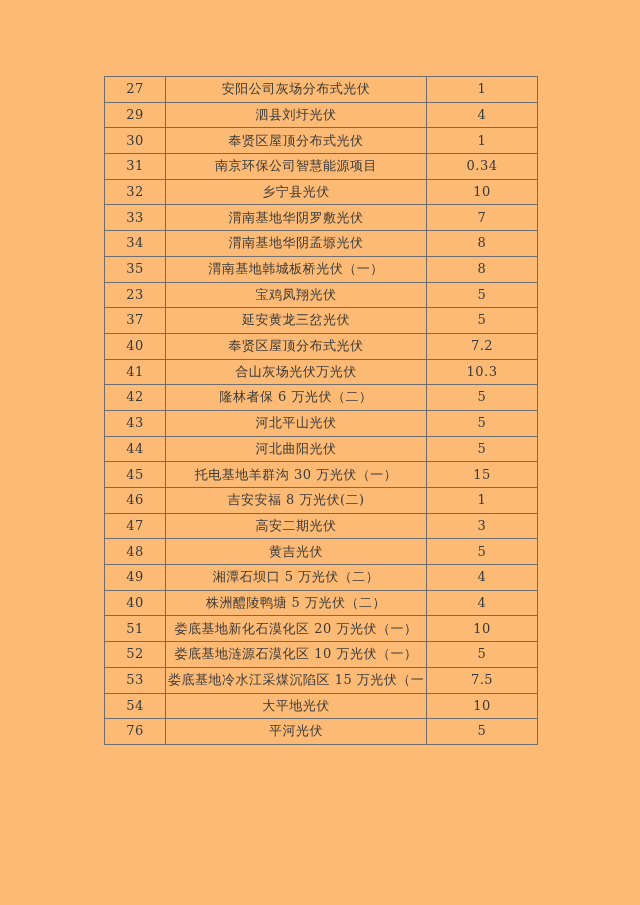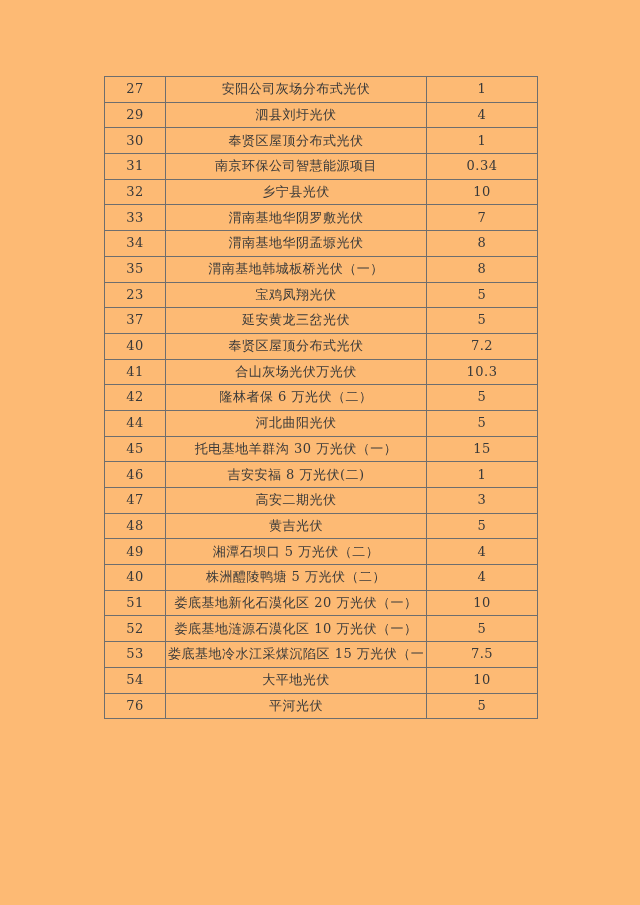--- a/index.html
+++ b/index.html
@@ -105,20 +105,25 @@
           <td class="col-index">41</td>
           <td class="col-name">合山灰场光伏万光伏</td>
           <td class="col-value">10.3</td>
         </tr>
         <tr>
           <td class="col-index">42</td>
           <td class="col-name">隆林者保 6 万光伏（二）</td>
           <td class="col-value">5</td>
         </tr>
         <tr>
+          <td class="col-index">43</td>
+          <td class="col-name">河北平山光伏</td>
+          <td class="col-value">5</td>
+        </tr>
+        <tr>
           <td class="col-index">44</td>
           <td class="col-name">河北曲阳光伏</td>
           <td class="col-value">5</td>
         </tr>
         <tr>
           <td class="col-index">45</td>
           <td class="col-name">托电基地羊群沟 30 万光伏（一）</td>
           <td class="col-value">15</td>
         </tr>
         <tr>

